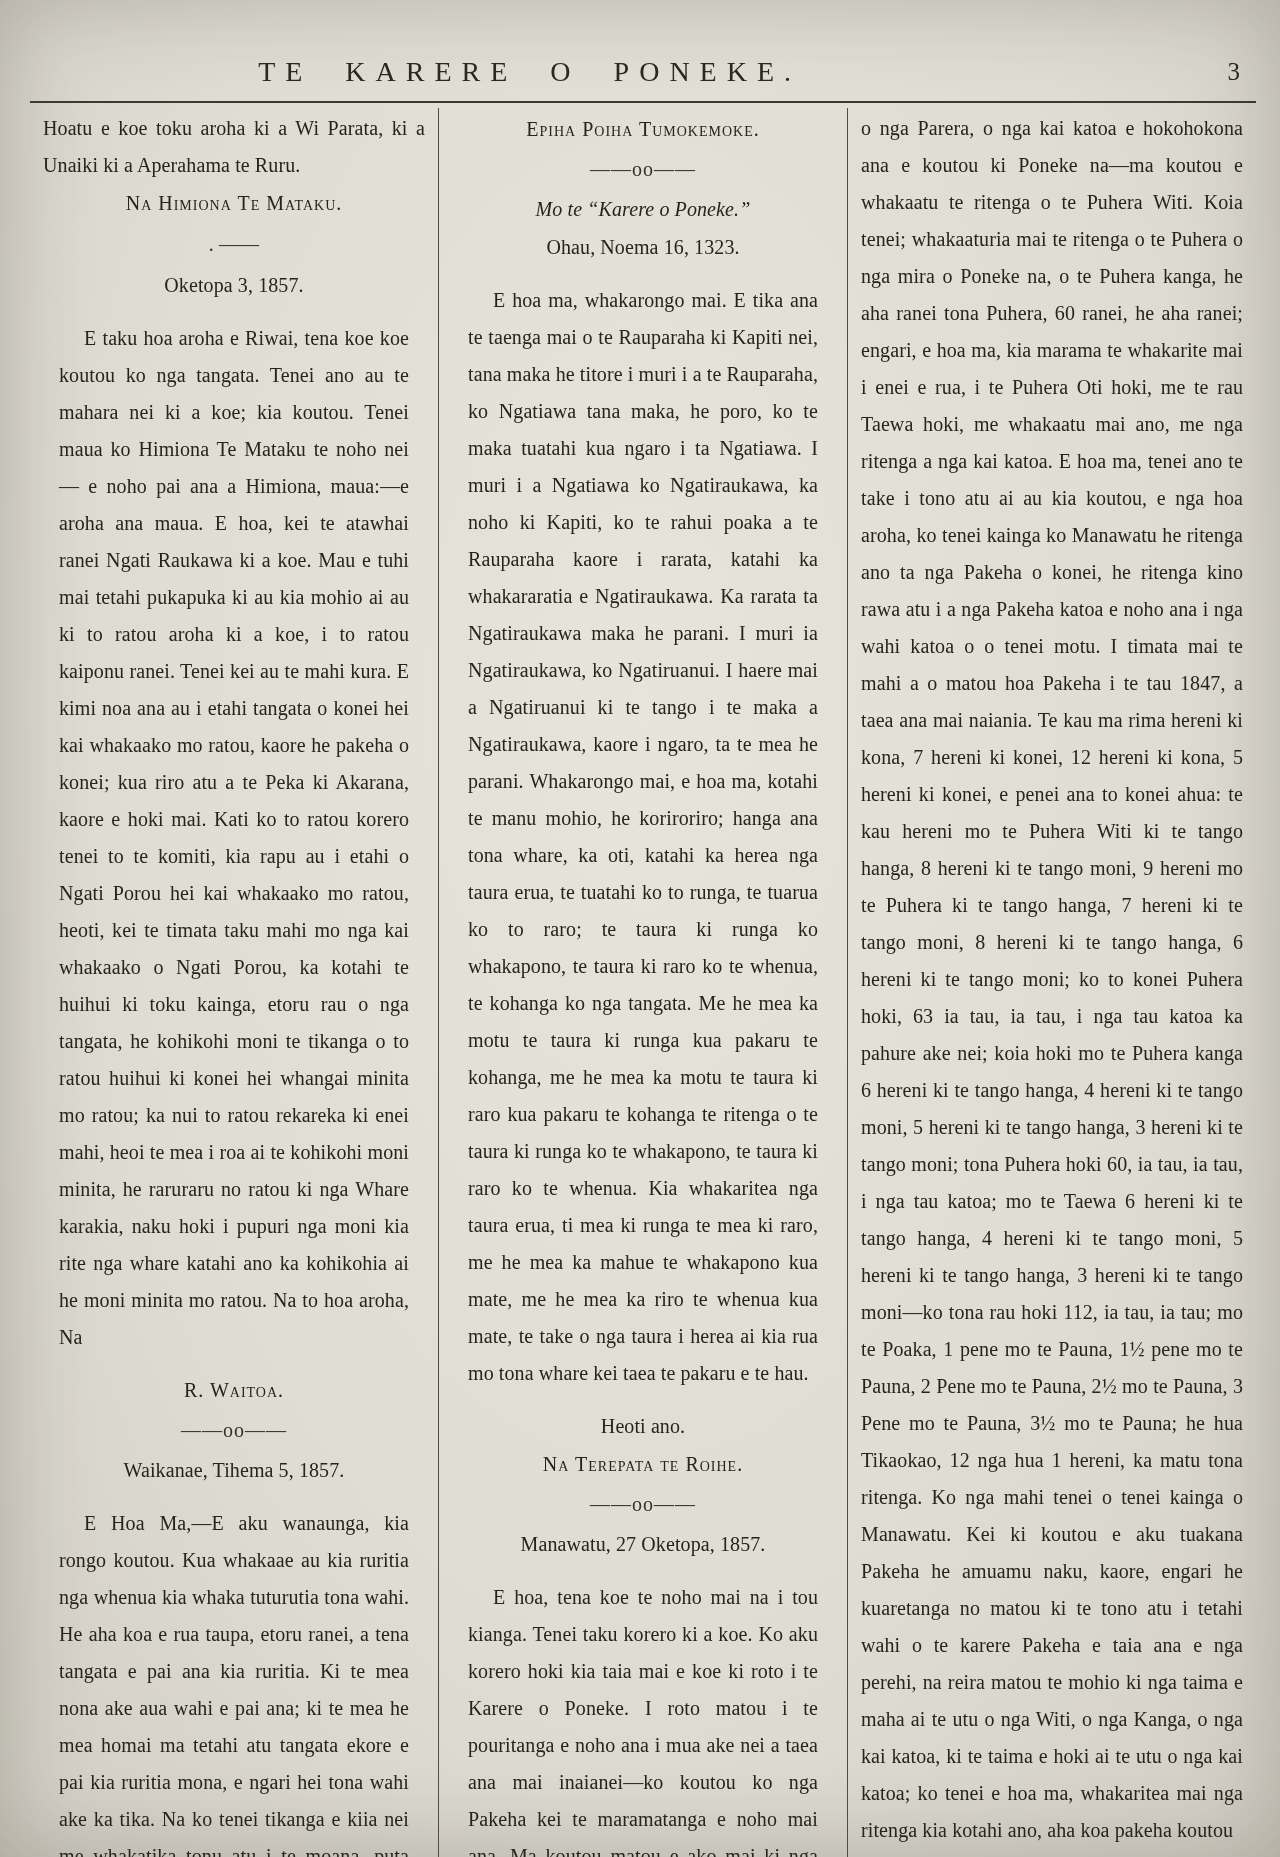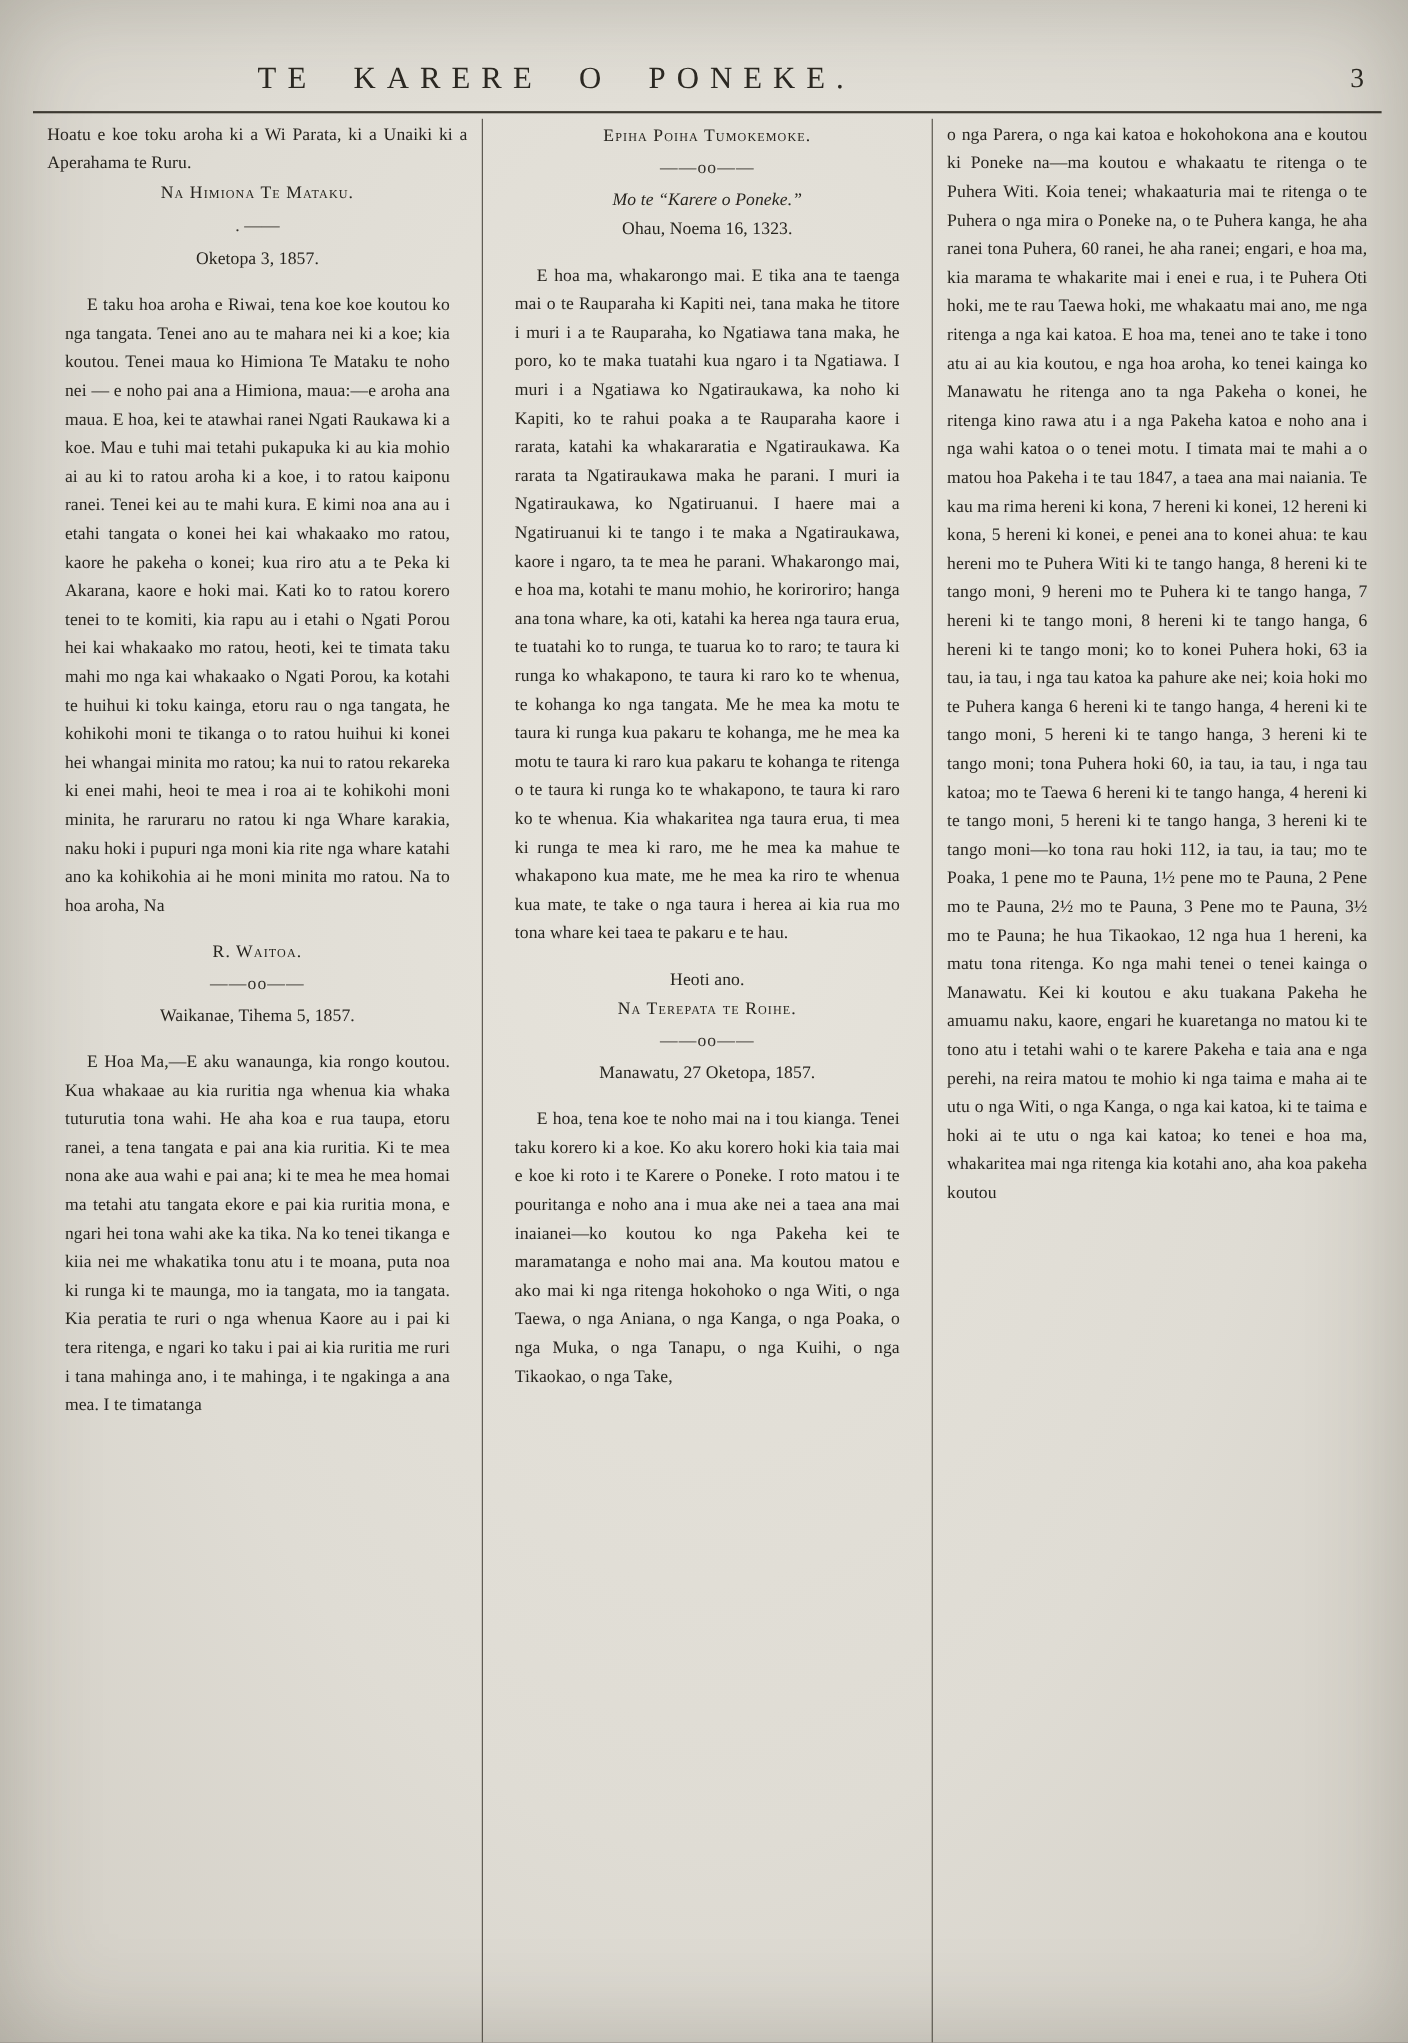--- a/index.html
+++ b/index.html
@@ -16,20 +16,21 @@
   }
   .masthead {
     position: absolute;
     top: 56px; left: 0;
     width: 79%;
     text-align: center;
     font-size: 28px;
     letter-spacing: 10px;
     word-spacing: 16px;
     color: #2b2822;
+    padding-left: 24px;
   }
   .page-num {
     position: absolute;
     top: 58px; right: 40px;
     font-size: 25px;
     color: #2b2822;
   }
   .header-rule {
     position: absolute;
     top: 101px; left: 30px; right: 24px;
@@ -37,22 +38,22 @@
   }
   .columns {
     position: absolute;
     top: 108px; left: 30px; right: 24px; bottom: 0;
     display: flex;
   }
   .col {
     flex: 1 1 0;
     padding: 2px 13px 0 13px;
     overflow: hidden;
-    font-size: 16px;
-    line-height: 26px;
+    font-size: 20px;
+    line-height: 37px;
     text-align: justify;
     letter-spacing: 0.1px;
   }
   .col + .col { border-left: 1.5px solid #504c44; }
   .b-p   { text-indent: 1.25em; margin: 16px; }
   .b-pn  { text-indent: 0; margin: 0; }
   .b-center { text-align: center; text-indent: 0; margin: 1px 0; }
   .b-ital   { text-align: center; font-style: italic; text-indent: 0; margin: 3px 0 1px 0; }
   .b-sig {
     text-align: center;

